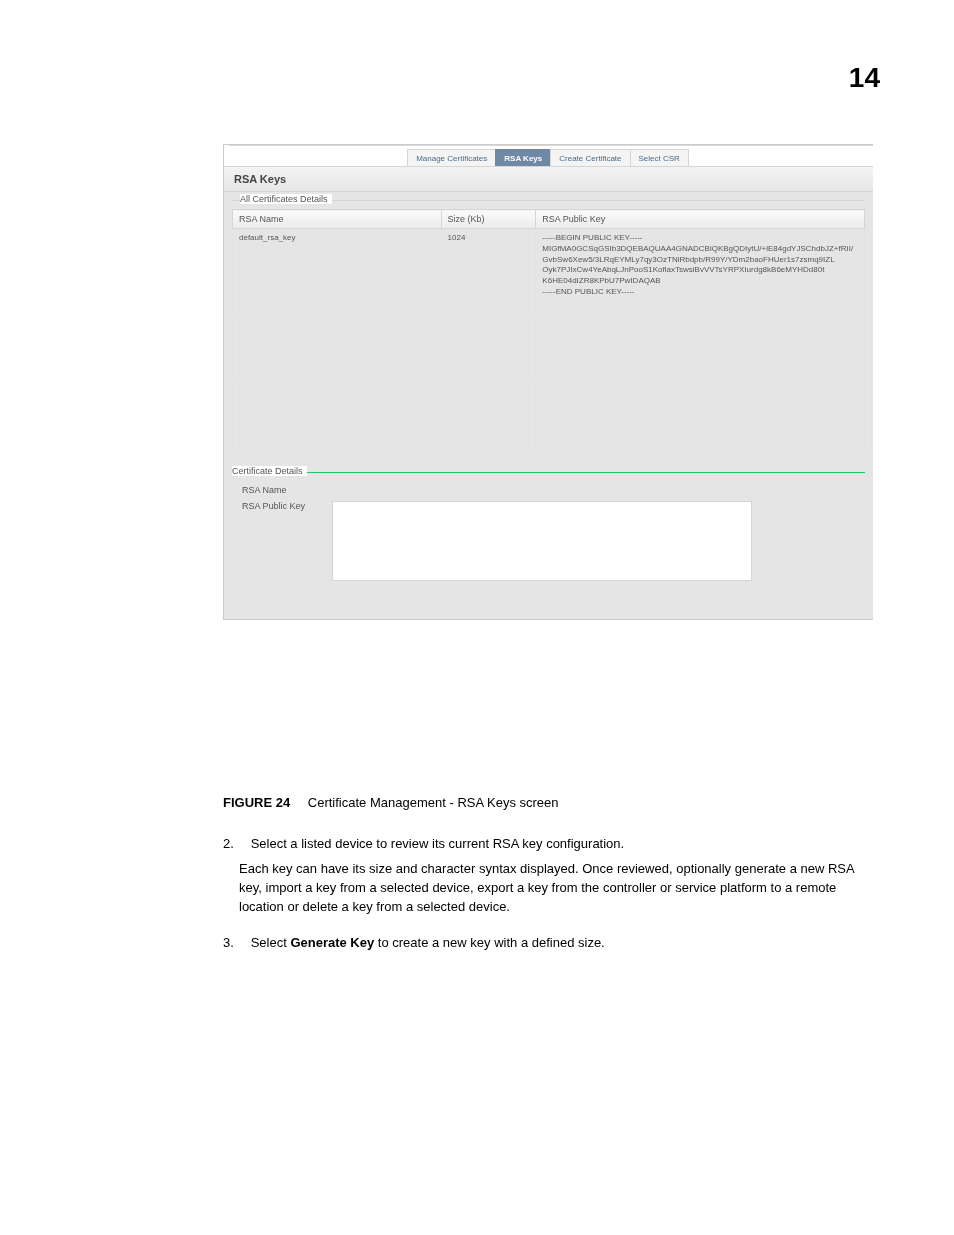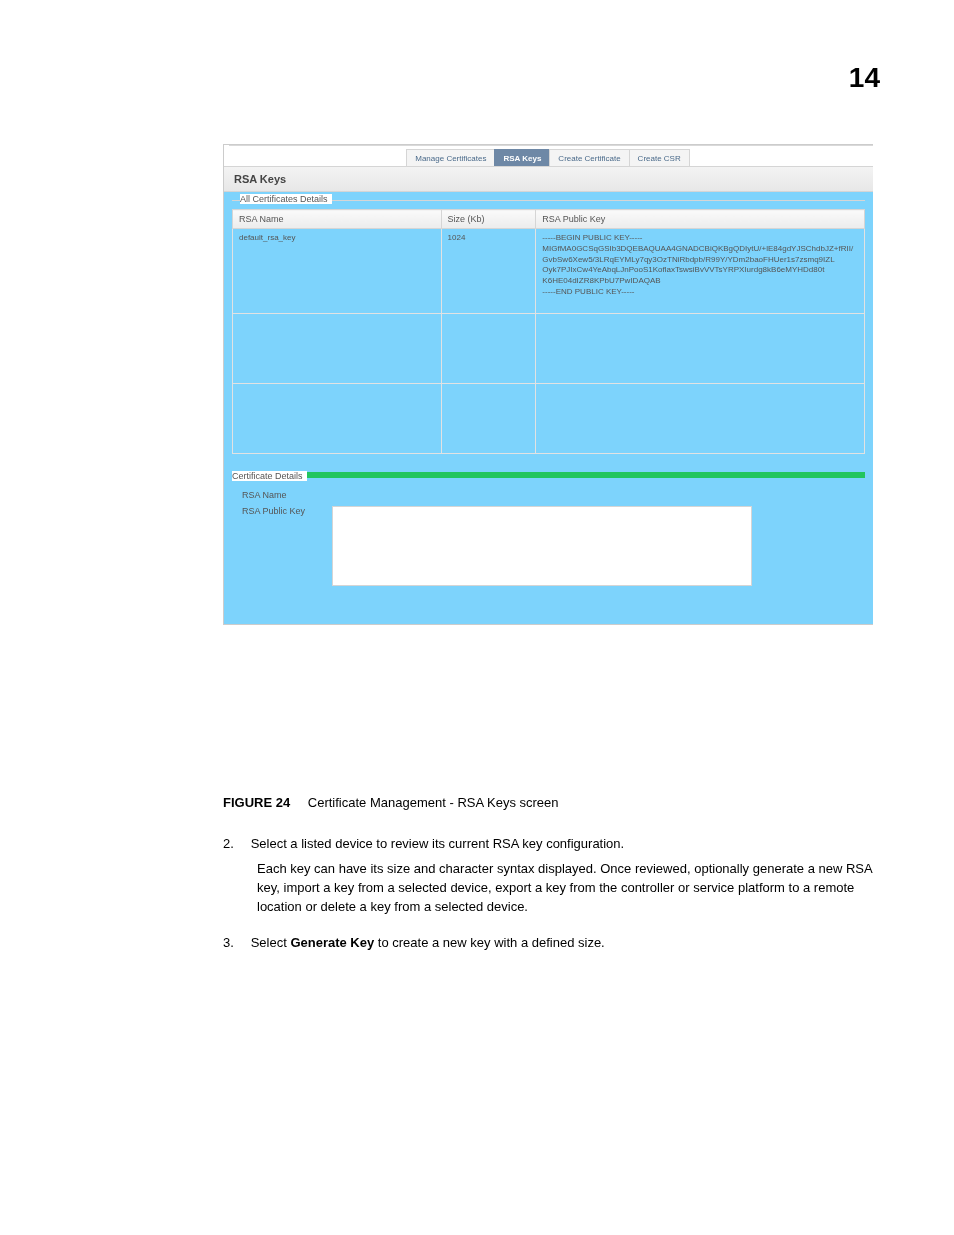--- a/index.html
+++ b/index.html
@@ -18,21 +18,21 @@
     font-size: 28px;
     font-weight: bold;
   }
   .screenshot-frame {
     position: absolute;
     left: 223px;
     top: 144px;
     width: 650px;
     border: 1px solid #ccc;
     border-right: none;
-    background: #7dd3fc;
+    background: #e5e5e5;
     font-size: 9px;
     color: #555;
   }
   .tabs-row {
     height: 22px;
     display: flex;
     justify-content: center;
     align-items: flex-end;
     border-bottom: 1px solid #d5d5d5;
     background: #fff;
@@ -111,21 +111,21 @@
     height: 85px;
     word-break: break-all;
     font-family: Arial, sans-serif;
   }
   .grid td.empty { height: 70px; }
   .col-name { width: 33%; }
   .col-size { width: 15%; }
   .col-key { width: 52%; }
   .details-section {
     margin: 18px 8px 8px 8px;
-    border-top: 6px solid #22c55e;
+    border-top: 1px solid #22c55e;
     position: relative;
     padding: 12px 0 0 10px;
   }
   .details-legend {
     position: absolute;
     top: -7px;
     left: 0;
     background: #fff;
     padding-right: 4px;
     font-size: 9px;
@@ -161,42 +161,42 @@
   }
   .body-text {
     position: absolute;
     left: 223px;
     width: 650px;
     font-size: 13px;
     line-height: 1.45;
     color: #000;
   }
   .body-text.step2 { top: 835px; }
-  .body-text.step2desc { top: 860px; left: 257px; width: 616px; }
+  .body-text.step2desc { top: 860px; left: 239px; width: 616px; }
   .body-text.step3 { top: 934px; }
   .step-num {
     display: inline-block;
     width: 24px;
   }
   .step-text { display: inline; }
   .inline-bold { font-weight: bold; text-align: center; }
   .pubkey-line { display: block; line-height: 1.35; }
 </style>
 </head>
 <body>
 
 <div class="page-number">14</div>
 
 <div class="screenshot-frame">
 
   <div class="tabs-row">
     <div class="tab">Manage Certificates</div>
     <div class="tab active">RSA Keys</div>
     <div class="tab">Create Certificate</div>
-    <div class="tab">Create CSR</div>
+    <div class="tab">Select CSR</div>
   </div>
 
   <div class="panel-title-bar">RSA Keys</div>
 
   <div class="fieldset">
     <span class="fieldset-legend">All Certificates Details</span>
     <table class="grid">
       <colgroup>
         <col class="col-name">
           <col class="col-size">

